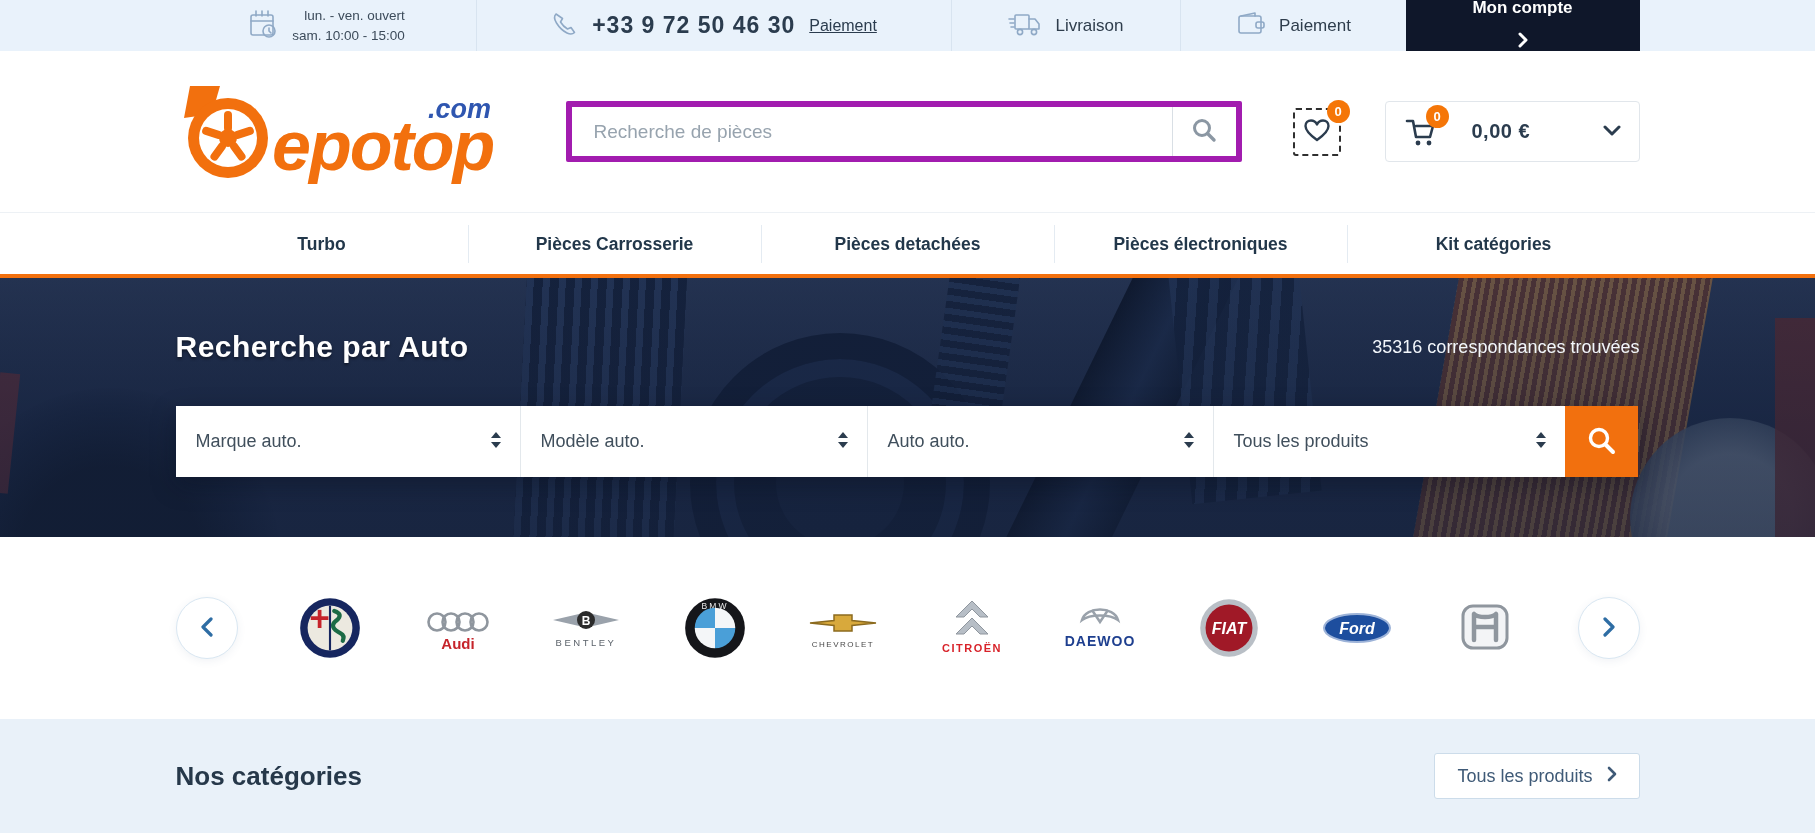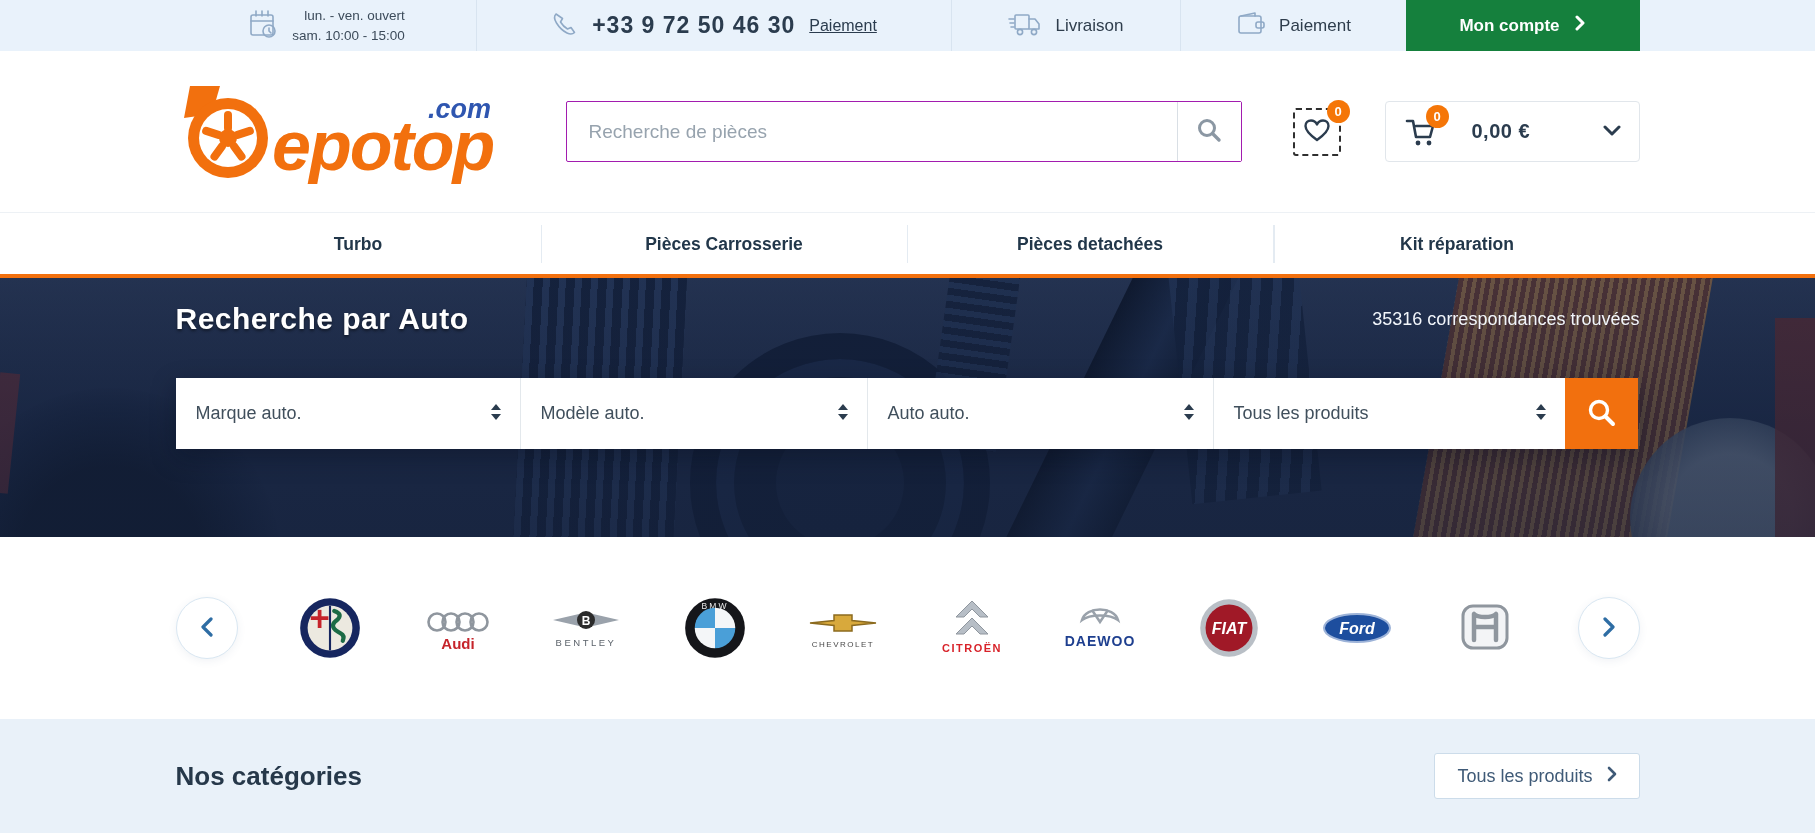--- a/index.html
+++ b/index.html
@@ -16,29 +16,29 @@
   .tcell { display:flex; align-items:center; justify-content:center; gap:12px; }
   .tdiv { width:1px; background:#d8e4f0; }
   .t-hours { width:300px; }
   .hours-text { font-size:13.5px; color:#3c4b5a; text-align:right; line-height:1.45; }
   .t-phone { width:474px; gap:14px; }
   .phone-number { font-size:23px; font-weight:bold; color:#2b3c4e; letter-spacing:1px; }
   .callback-link { font-size:16px; color:#2b3c4e; text-decoration:underline; cursor:pointer; }
   .t-ship { width:228px; }
   .t-pay { width:225px; }
   .tlabel { font-size:17px; color:#2e3d4c; }
-  .account-btn { width:234px; background:#15803d; color:#fff; font-weight:bold; font-size:17px;
-    display:flex; align-items:center; justify-content:center; gap:14px; cursor:pointer; border:none; }
+  .account-btn { width:234px; background:#0f172a; color:#fff; font-weight:bold; font-size:17px;
+    display:flex; align-items:center; justify-content:center; gap:14px; cursor:pointer; border:none;flex-direction:column; }
   .icon-line { stroke:#8fa9c6; fill:none; stroke-width:1.6; stroke-linecap:round; stroke-linejoin:round; }
 
   
   .header { height:161px; background:#fff; }
   .header .container { display:flex; align-items:center; }
   .logo { width:330px; height:104px; cursor:pointer; flex:none; }
-  .searchbar { margin-left:60px; width:676px; height:61px; border:1px solid #a21caf; border-radius:2px;
+  .searchbar { margin-left:60px; width:676px; height:61px; border:6px solid #a21caf; border-radius:2px;
     display:flex; align-items:stretch; background:#fff; }
   .searchbar input { flex:1; border:none; outline:none; padding:0 22px; font-size:19px; color:#43505c;
     font-family:"Liberation Sans",sans-serif; background:transparent; }
   .searchbar input::placeholder { color:#97a3ae; }
   .search-btn { width:64px; border:none; border-left:1px solid #d9dfe5; background:#fff; cursor:pointer;
     display:flex; align-items:center; justify-content:center; }
   .wishlist { margin-left:auto; position:relative; width:48px; height:48px; border:2px dashed #2f2f2f;
     border-radius:3px; display:flex; align-items:center; justify-content:center; cursor:pointer; background:#fff; }
   .badge { position:absolute; top:-10px; right:-11px; width:23px; height:23px; border-radius:50%;
     background:#f57608; color:#fff; font-size:13px; font-weight:bold; display:flex; align-items:center; justify-content:center; }
@@ -76,21 +76,21 @@
     background:linear-gradient(90deg, #050d1c, #1c2e50 55%, #0a1529); }
   .p-spring { left:1180px; top:-10px; width:130px; height:230px; transform:rotate(-6deg);
     background:repeating-linear-gradient(100deg, #283d63 0 9px, #0e1c36 9px 21px); opacity:.85; }
   .p-filter { left:1430px; top:-40px; width:250px; height:430px; transform:rotate(10deg);
     background:repeating-linear-gradient(90deg, #8a3c1d 0 5px, #d98f3f 5px 9px); opacity:.8; }
   .p-knuckle { left:1630px; top:140px; width:200px; height:200px; border-radius:50%;
     background:radial-gradient(circle, #93a1b2 0 45%, #5a6b82 70%, rgba(90,107,130,0) 75%); opacity:.85; }
   .p-redright { left:1775px; top:40px; width:40px; height:320px; background:#7e2b25; opacity:.8; }
   .p-redleft { left:-6px; top:95px; width:20px; height:120px; background:#8a3030; opacity:.75; transform:rotate(6deg); }
   .p-overlay { inset:0; background:linear-gradient(180deg, rgba(25,38,66,.5), rgba(22,34,60,.68)); }
-  .hero .container { position:relative; z-index:2; padding-top:24px; }
+  .hero .container { position:relative; z-index:2; padding-top:52px; }
   .hero-toprow { display:flex; align-items:center; justify-content:space-between; }
   .hero-title { color:#fff; font-size:30px; font-weight:bold; letter-spacing:.5px;
     text-shadow:0 2px 3px rgba(0,0,0,.45); }
   .hero-matches { color:#f2f6fb; font-size:18px; }
   .filterbar { margin-top:42px; display:flex; height:71px; box-shadow:0 8px 24px rgba(5,12,25,.35); }
   .filter-cell { background:#fff; display:flex; align-items:center; justify-content:space-between;
     padding:0 18px 0 20px; border-right:1px solid #e3e8ec; cursor:pointer; }
   .filter-cell:nth-child(4) { border-right:none; }
   .fc1{width:345px;} .fc2{width:347px;} .fc3{width:346px;} .fc4{width:351px;}
   .filter-label { font-size:18px; color:#404f5c; }
@@ -259,22 +259,23 @@
 </div>
 
 <div class="nav">
   <div class="container">
     <div class="nav-item">Turbo</div>
     <div class="nav-div"></div>
     <div class="nav-item">Pièces Carrosserie</div>
     <div class="nav-div"></div>
     <div class="nav-item">Pièces detachées</div>
     <div class="nav-div"></div>
+    <div class="nav-item">Pièces électroniques</div>
     <div class="nav-div"></div>
-    <div class="nav-item">Kit réparation</div>
+    <div class="nav-item">Kit catégories</div>
   </div>
 </div>
 
 <div class="hero">
   <div class="hero-bg">
     <div class="p-light"></div>
     <div class="p-circle1"></div>
     <div class="p-ribs1"></div>
     <div class="p-circle2"></div>
     <div class="p-ribs2"></div>

